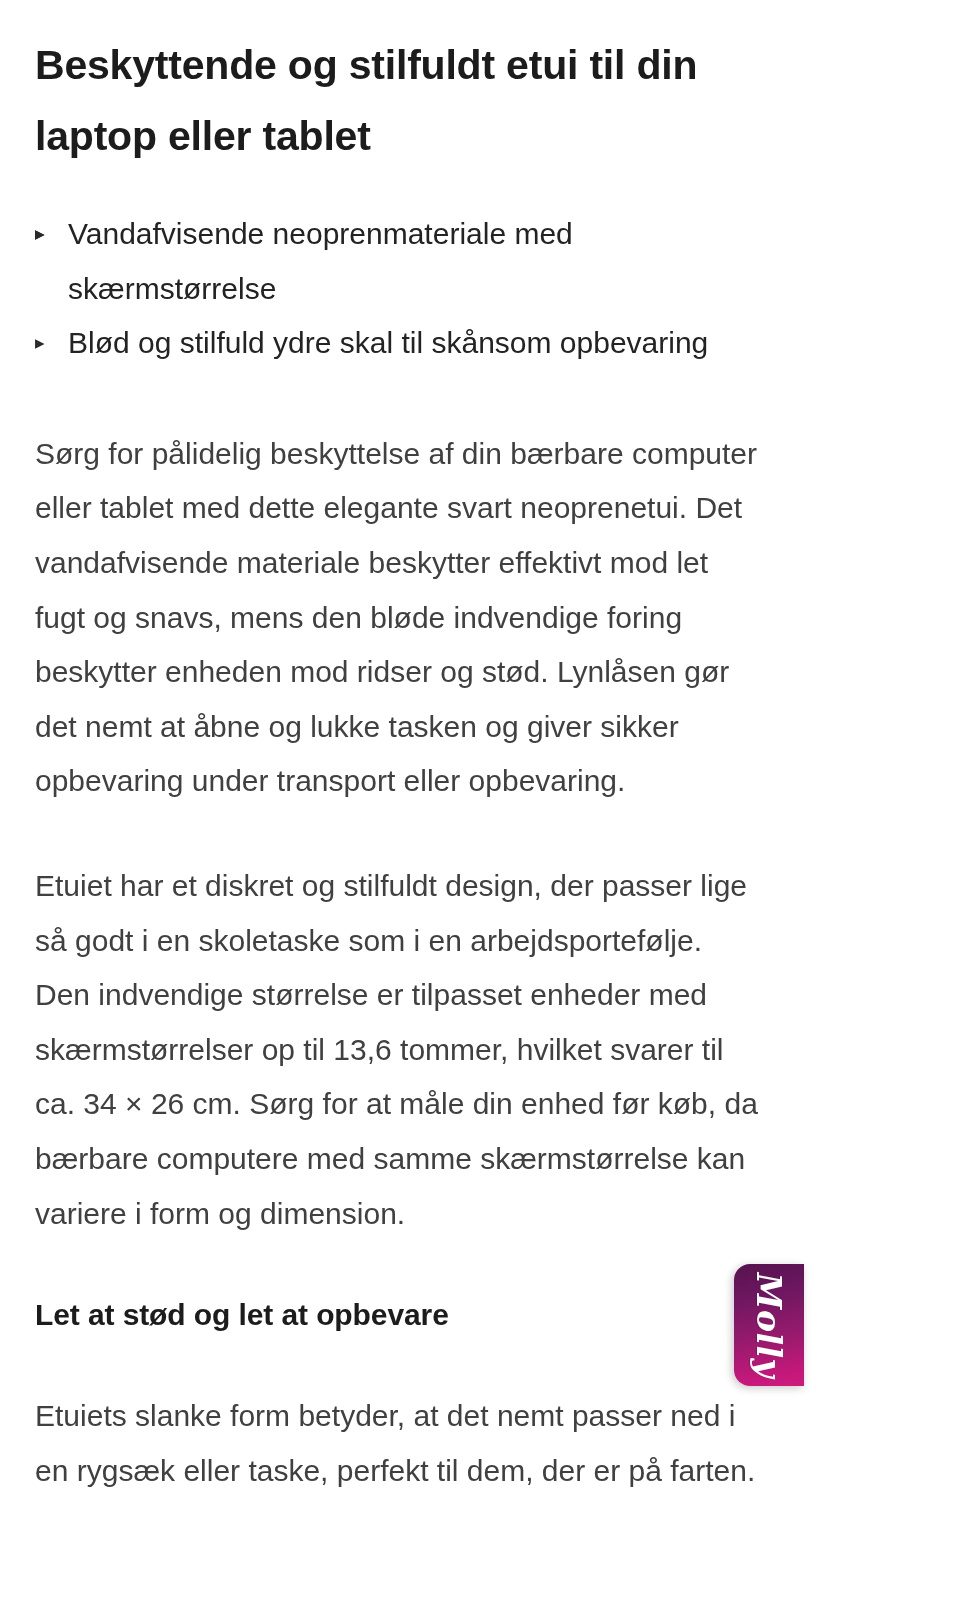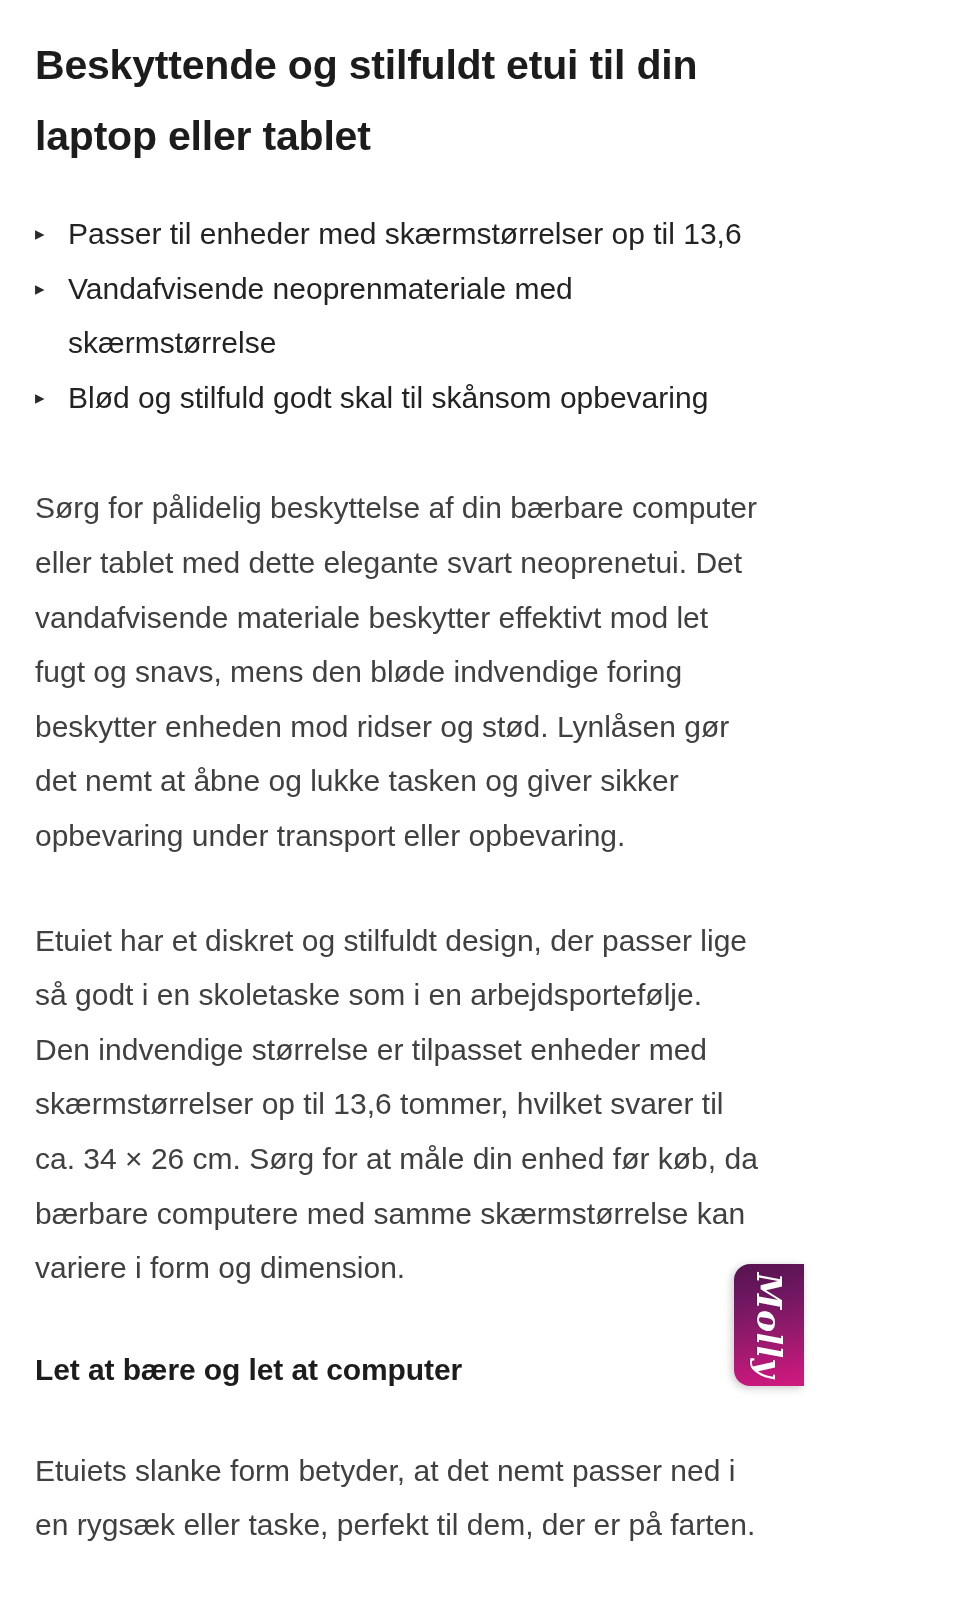--- a/index.html
+++ b/index.html
@@ -111,43 +111,42 @@
 </head>
 <body>
 
 <div class="page">
 
   <h1 class="product-title">Beskyttende og stilfuldt etui til din laptop eller tablet</h1>
 
   <ul class="feature-list">
     <li class="feature-item">
       <span class="feature-bullet">▸</span>
-      <span>Passer til enheder med skærmstørrelser op til 13,6</span>
     </li>
     <li class="feature-item">
       <span class="feature-bullet">▸</span>
       <span>Vandafvisende neoprenmateriale med skærmstørrelse</span>
     </li>
     <li class="feature-item">
       <span class="feature-bullet">▸</span>
-      <span>Blød og stilfuld godt skal til skånsom opbevaring</span>
+      <span>Blød og stilfuld ydre skal til skånsom opbevaring</span>
     </li>
   </ul>
 
   <div class="spacer-lg"></div>
 
   <p class="body-paragraph">Sørg for pålidelig beskyttelse af din bærbare computer eller tablet med dette elegante svart neoprenetui. Det vandafvisende materiale beskytter effektivt mod let fugt og snavs, mens den bløde indvendige foring beskytter enheden mod ridser og stød. Lynlåsen gør det nemt at åbne og lukke tasken og giver sikker opbevaring under transport eller opbevaring.</p>
 
   <div class="spacer-md"></div>
 
   <p class="body-paragraph">Etuiet har et diskret og stilfuldt design, der passer lige så godt i en skoletaske som i en arbejdsportefølje. Den indvendige størrelse er tilpasset enheder med skærmstørrelser op til 13,6 tommer, hvilket svarer til ca. 34 × 26 cm. Sørg for at måle din enhed før køb, da bærbare computere med samme skærmstørrelse kan variere i form og dimension.</p>
 
   <div class="spacer-md"></div>
 
-  <h2 class="section-subheading">Let at bære og let at computer</h2>
+  <h2 class="section-subheading">Let at stød og let at opbevare</h2>
 
   <div class="spacer-md"></div>
 
   <p class="body-paragraph">Etuiets slanke form betyder, at det nemt passer ned i en rygsæk eller taske, perfekt til dem, der er på farten.</p>
 
   <div class="molly-tab">
     <span class="molly-label">Molly</span>
   </div>
 
 </div>

